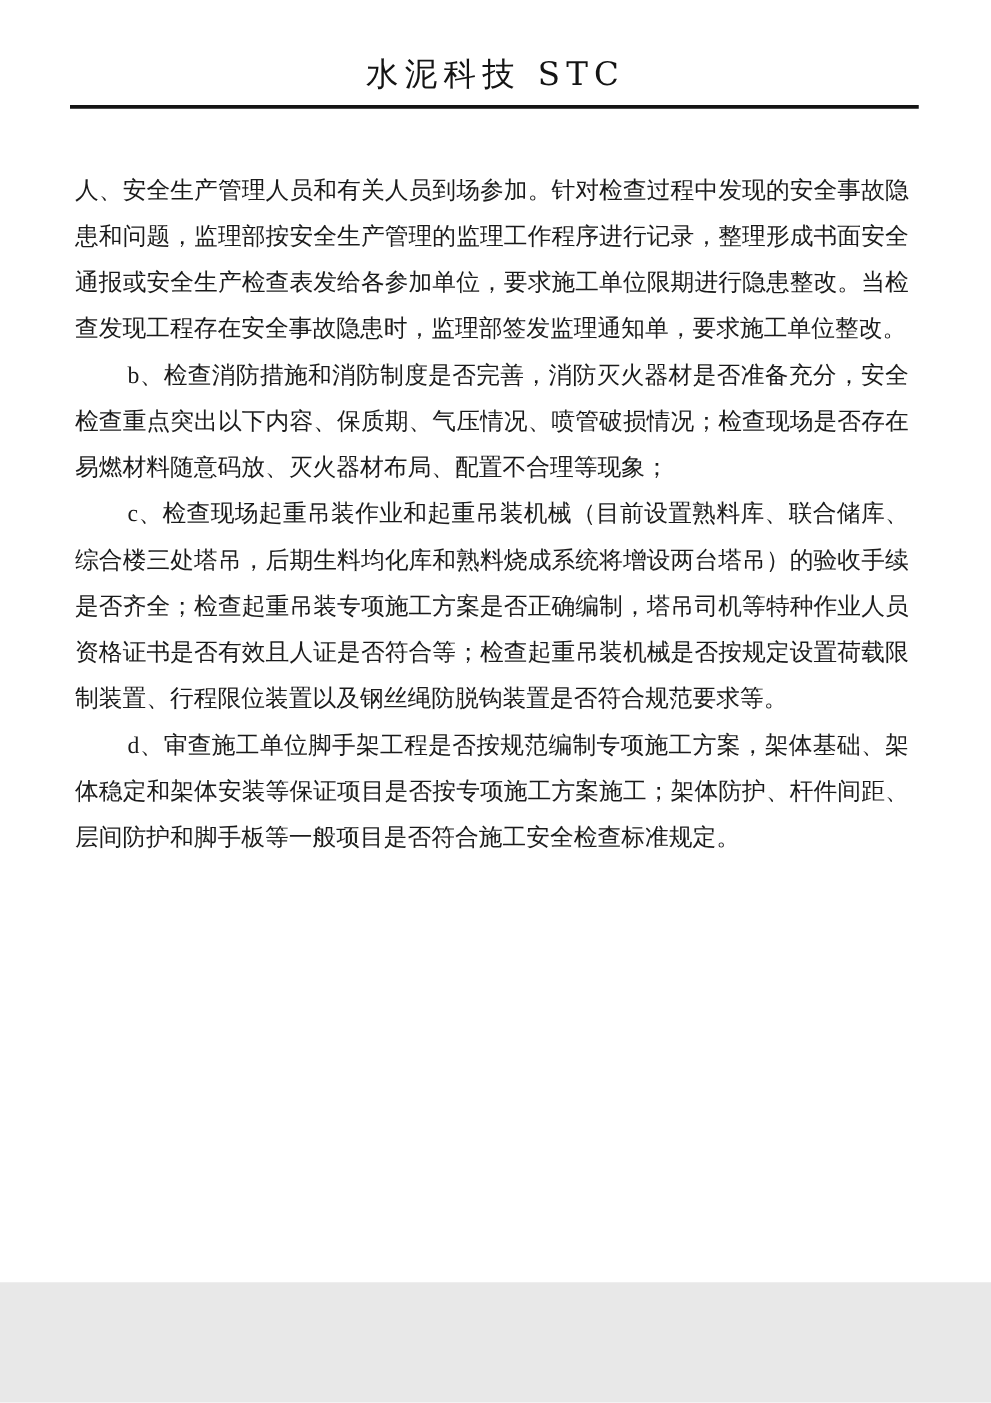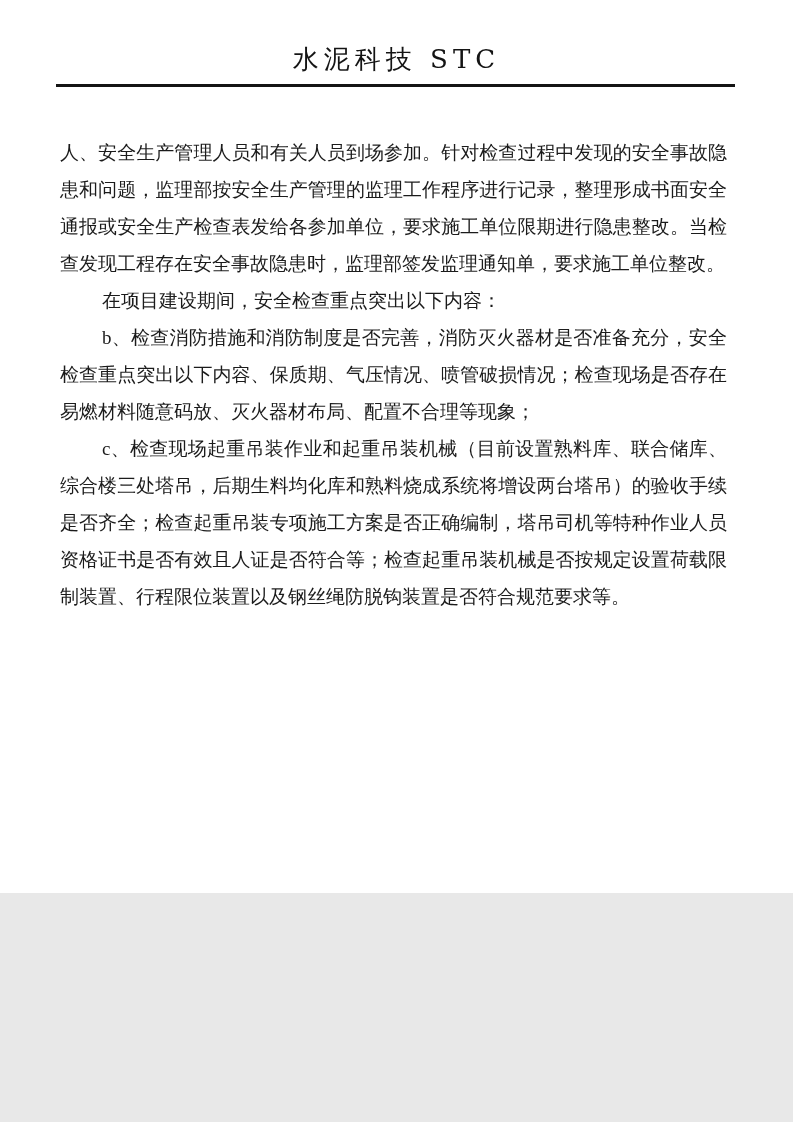--- a/index.html
+++ b/index.html
@@ -3,21 +3,21 @@
 <meta charset="utf-8">
 <style>
   html, body {
     margin: 0;
     padding: 0;
     background: #e8e8e8;
   }
   .page {
     position: relative;
     width: 793px;
-    height: 893px;
+    height: 1026px;
     margin: 0 auto;
     background: #ffffff;
     overflow: hidden;
     font-family: "Liberation Serif", "DejaVu Serif", serif;
     color: #1b1b1b;
   }
   .journal-title {
     position: absolute;
     top: 42px;
     left: 0;
@@ -90,23 +90,23 @@
 <body>
 
 <div class="page">
 
   <div class="journal-title">水泥科技 STC</div>
 
   <div class="header-rule"></div>
 
   <div class="body-text">
     <p>人、安全生产管理人员和有关人员到场参加。针对检查过程中发现的安全事故隐患和问题，监理部按安全生产管理的监理工作程序进行记录，整理形成书面安全通报或安全生产检查表发给各参加单位，要求施工单位限期进行隐患整改。当检查发现工程存在安全事故隐患时，监理部签发监理通知单，要求施工单位整改。</p>
-    <p class="indent">在项目建设期间，安全检查重点突出以下内容：</p>
     <p class="indent">b、检查消防措施和消防制度是否完善，消防灭火器材是否准备充分，安全检查重点突出以下内容、保质期、气压情况、喷管破损情况；检查现场是否存在易燃材料随意码放、灭火器材布局、配置不合理等现象；</p>
     <p class="indent">c、检查现场起重吊装作业和起重吊装机械（目前设置熟料库、联合储库、综合楼三处塔吊，后期生料均化库和熟料烧成系统将增设两台塔吊）的验收手续是否齐全；检查起重吊装专项施工方案是否正确编制，塔吊司机等特种作业人员资格证书是否有效且人证是否符合等；检查起重吊装机械是否按规定设置荷载限制装置、行程限位装置以及钢丝绳防脱钩装置是否符合规范要求等。</p>
+    <p class="indent">d、审查施工单位脚手架工程是否按规范编制专项施工方案，架体基础、架体稳定和架体安装等保证项目是否按专项施工方案施工；架体防护、杆件间距、层间防护和脚手板等一般项目是否符合施工安全检查标准规定。</p>
   </div>
 
   <div class="footer-divider">
     <svg viewBox="0 0 679 8" preserveAspectRatio="none" aria-hidden="true">
       <polygon points="0,3 339,0.3 679,3 679,4 339,7 0,4" fill="#141414"></polygon>
     </svg>
   </div>
 
   <div class="footer-pagenum">45</div>
 

